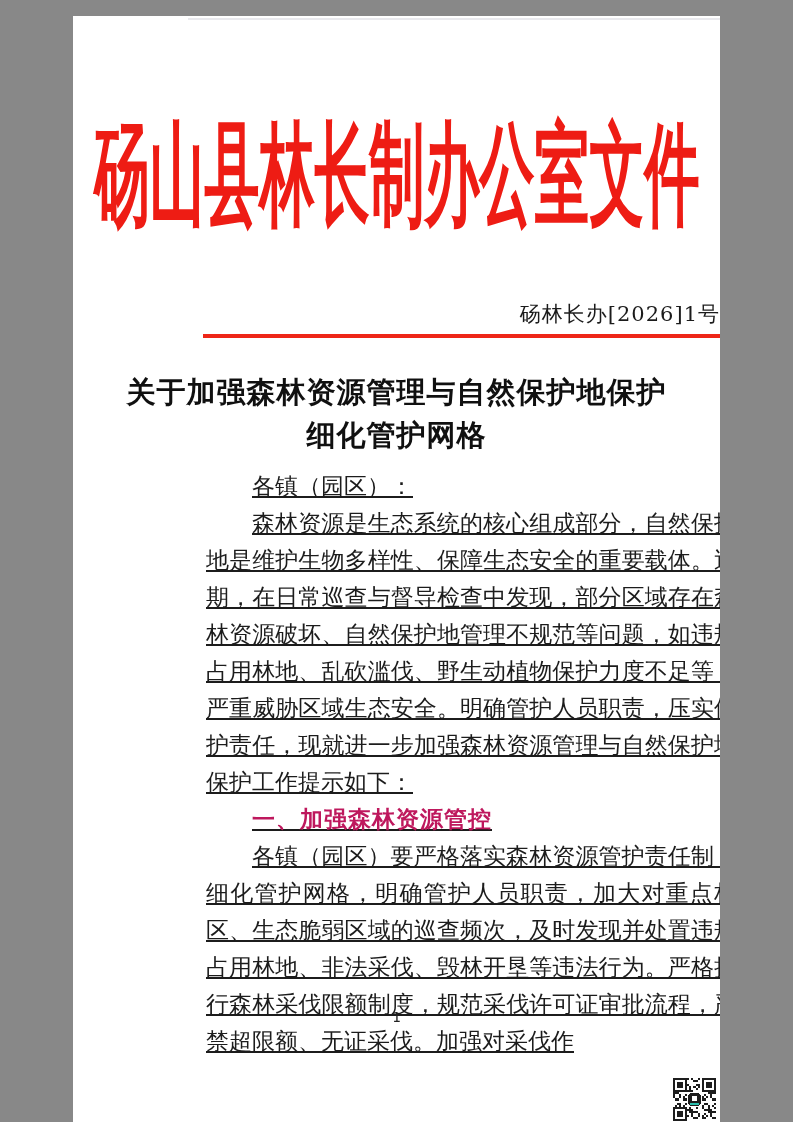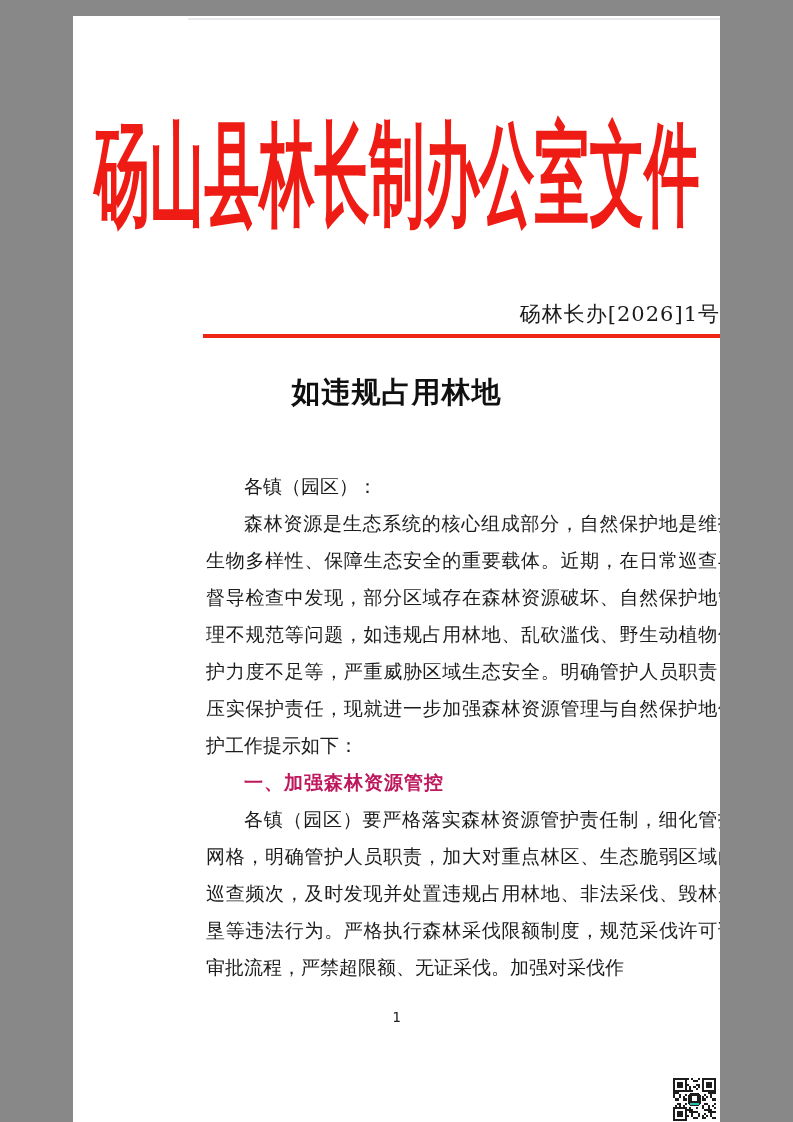--- a/index.html
+++ b/index.html
@@ -63,25 +63,26 @@
     font-size: 29px;
     font-weight: bold;
     line-height: 43px;
     color: #101010;
     letter-spacing: 1px;
   }
   .body-col {
     position: absolute;
     left: 133px; top: 452px;
     width: 531px;
-    font-size: 19px;
+    font-size: 23px;
     line-height: 37px;
     text-align: justify;
     text-justify: inter-character;
     color: #1c1c1c;
+    text-decoration: underline;
   }
   .body-col p { margin: 0; text-indent: 2em; }
   .salutation { text-indent: 0; }
   .section-heading {
     font-family: "Liberation Sans", "DejaVu Sans", sans-serif;
     font-weight: bold;
     color: #be185d;
     text-indent: 2em;
     letter-spacing: 1px;
   }
@@ -119,21 +120,22 @@
 
   <div class="red-head">砀山县林长制办公室文件</div>
 
   <div class="red-tick"></div>
 
   <div class="doc-number">砀林长办[2026]1号</div>
 
   <div class="red-line"></div>
 
   <div class="doc-title">
-    <div>如违规占用林地</div>
+    <div>关于加强森林资源管理与自然保护地保护</div>
+    <div>细化管护网格</div>
   </div>
 
   <div class="body-col">
     <p class="salutation">各镇（园区）：</p>
     <p>森林资源是生态系统的核心组成部分，自然保护地是维护生物多样性、保障生态安全的重要载体。近期，在日常巡查与督导检查中发现，部分区域存在森林资源破坏、自然保护地管理不规范等问题，如违规占用林地、乱砍滥伐、野生动植物保护力度不足等，严重威胁区域生态安全。明确管护人员职责，压实保护责任，现就进一步加强森林资源管理与自然保护地保护工作提示如下：</p>
     <p class="section-heading">一、加强森林资源管控</p>
     <p>各镇（园区）要严格落实森林资源管护责任制，细化管护网格，明确管护人员职责，加大对重点林区、生态脆弱区域的巡查频次，及时发现并处置违规占用林地、非法采伐、毁林开垦等违法行为。严格执行森林采伐限额制度，规范采伐许可证审批流程，严禁超限额、无证采伐。加强对采伐作</p>
   </div>
 
   <div class="page-number">1</div>

